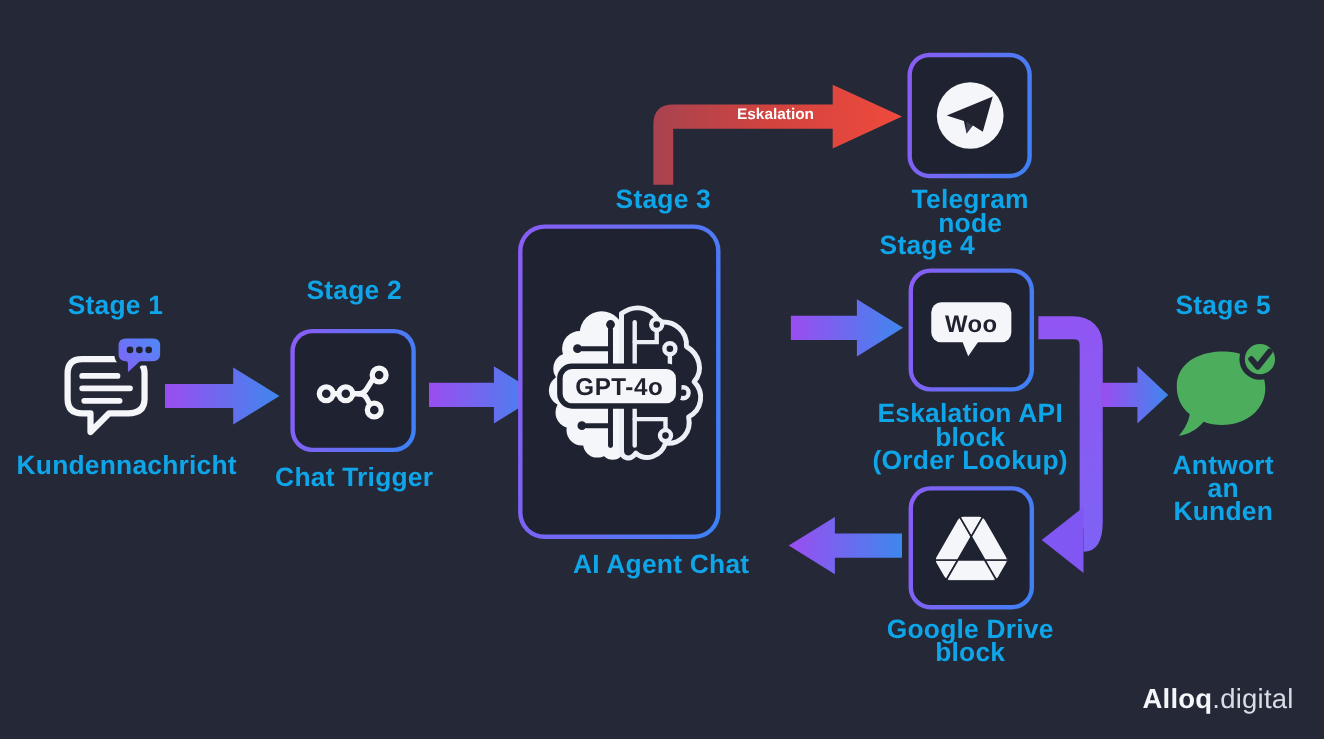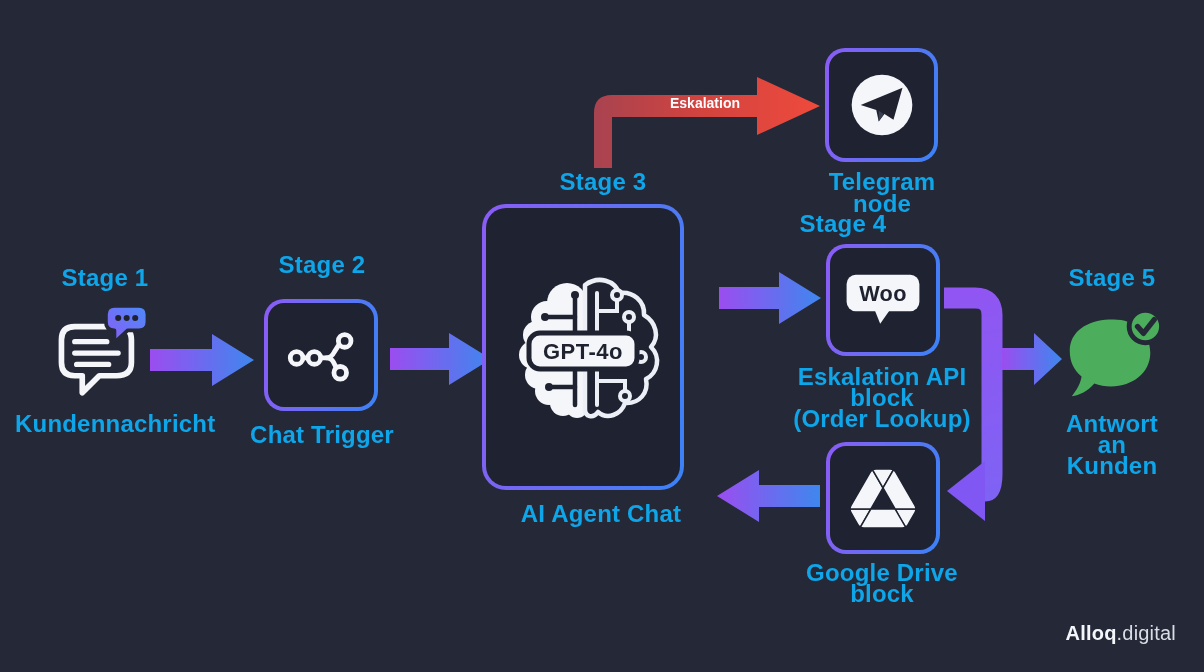--- a/index.html
+++ b/index.html
@@ -14,21 +14,21 @@
        letter-spacing:.2px;line-height:22px;color:#0ea5e9;}
   .lines{line-height:21px;}
   .node-box{position:absolute;z-index:2;padding:4px;border-radius:20px;
             background:linear-gradient(100deg,#8b5cf6 0%,#6a6cf3 45%,#3b82f6 100%);
             box-sizing:border-box;}
   .node-box-inner{width:100%;height:100%;border-radius:16px;background:#1f2230;
                   display:flex;align-items:center;justify-content:center;}
   .ai-box{border-radius:24px;}
   .ai-box .node-box-inner{border-radius:20px;}
   .esk-lbl{position:absolute;z-index:4;font-size:14px;font-weight:600;color:#fbfcfe;text-align:center;}
-  .brand{position:absolute;z-index:3;right:28px;top:622px;font-size:20px;letter-spacing:.2px;}
+  .brand{position:absolute;z-index:3;right:28px;top:622px;font-size:25px;letter-spacing:.2px;}
   .brand .b1{font-weight:700;color:#f4f6fa;}
   .brand .b2{font-weight:400;color:#d9dde6;}
   .icon-wrap{position:absolute;z-index:2;display:flex;align-items:center;justify-content:center;}
 </style>
 </head>
 <body>
 
 <div class="canvas">
 
   <svg class="arrows" width="1204" height="672" viewBox="0 0 1204 672">
@@ -98,21 +98,21 @@
           <circle cx="82" cy="31" r="8.5"></circle>
           <circle cx="76" cy="74" r="8.5"></circle>
         </g>
       </svg>
     </div>
   </div>
   <div class="lbl" style="left:247px;top:424px;width:150px;">Chat Trigger</div>
 
   <div class="lbl" style="left:553px;top:171px;width:100px;">Stage 3</div>
   <div class="esk-lbl" style="left:630px;top:95px;width:150px;">Eskalation</div>
-  <div class="node-box ai-box" style="left:482px;top:204px;width:202px;height:286px;">
+  <div class="node-box ai-box" style="left:471px;top:204px;width:184px;height:286px;">
     <div class="node-box-inner">
       <svg width="160" height="160" viewBox="0 0 160 160">
         <defs>
             <clipPath id="lh">
               <rect x="0" y="0" width="82" height="160"></rect>
             </clipPath>
           </defs>
 
         <g clip-path="url(#lh)">
           <g fill="#f4f6fa">

